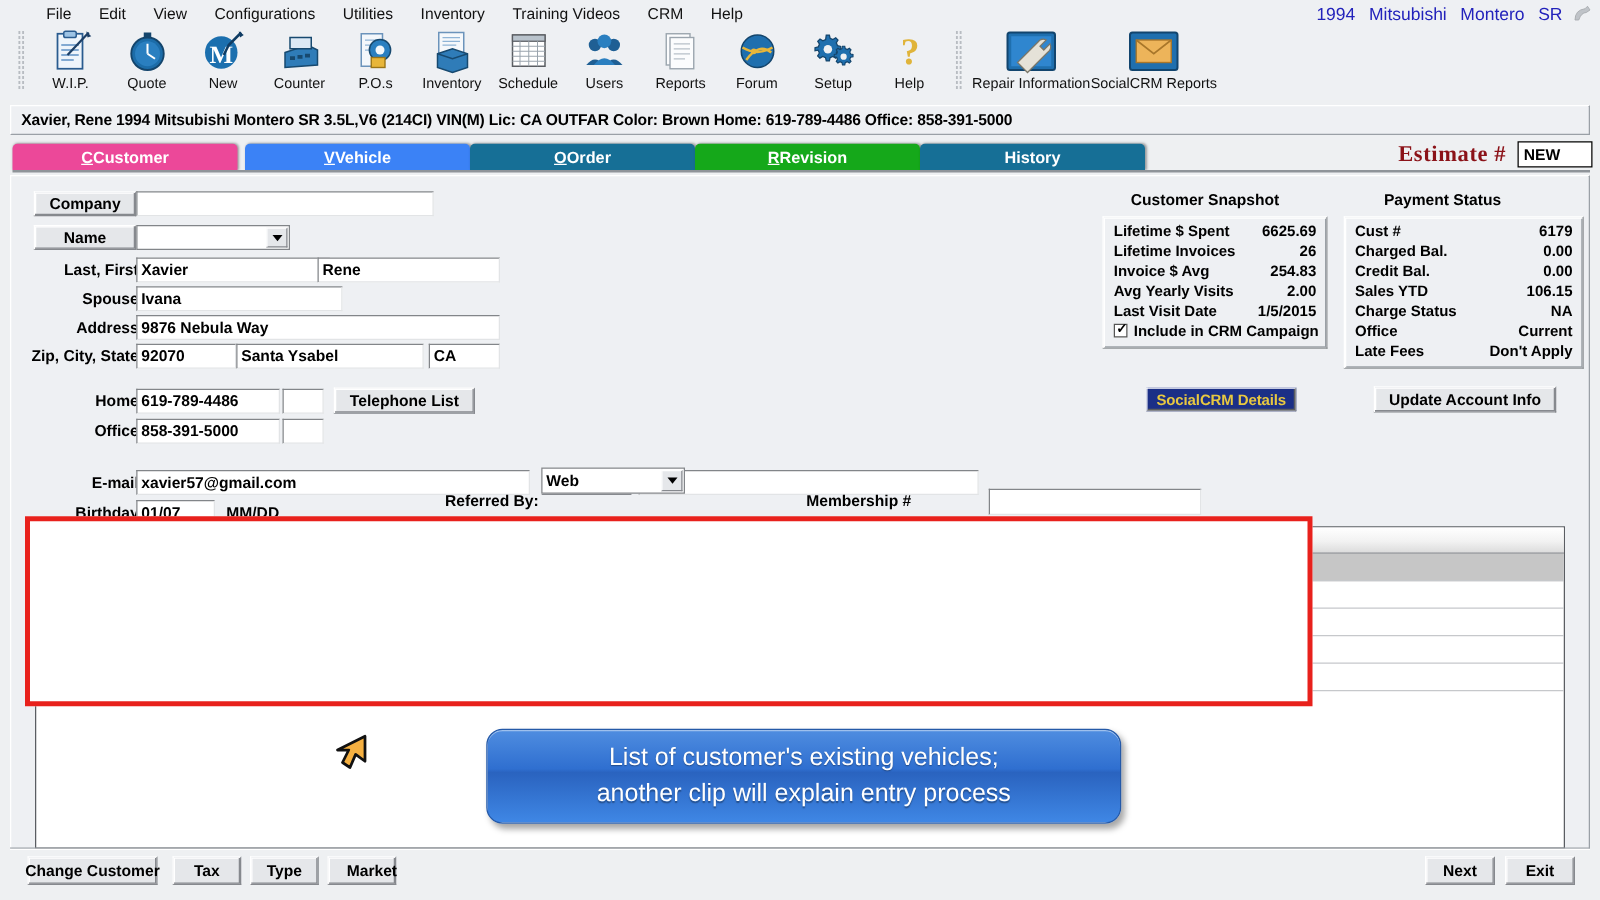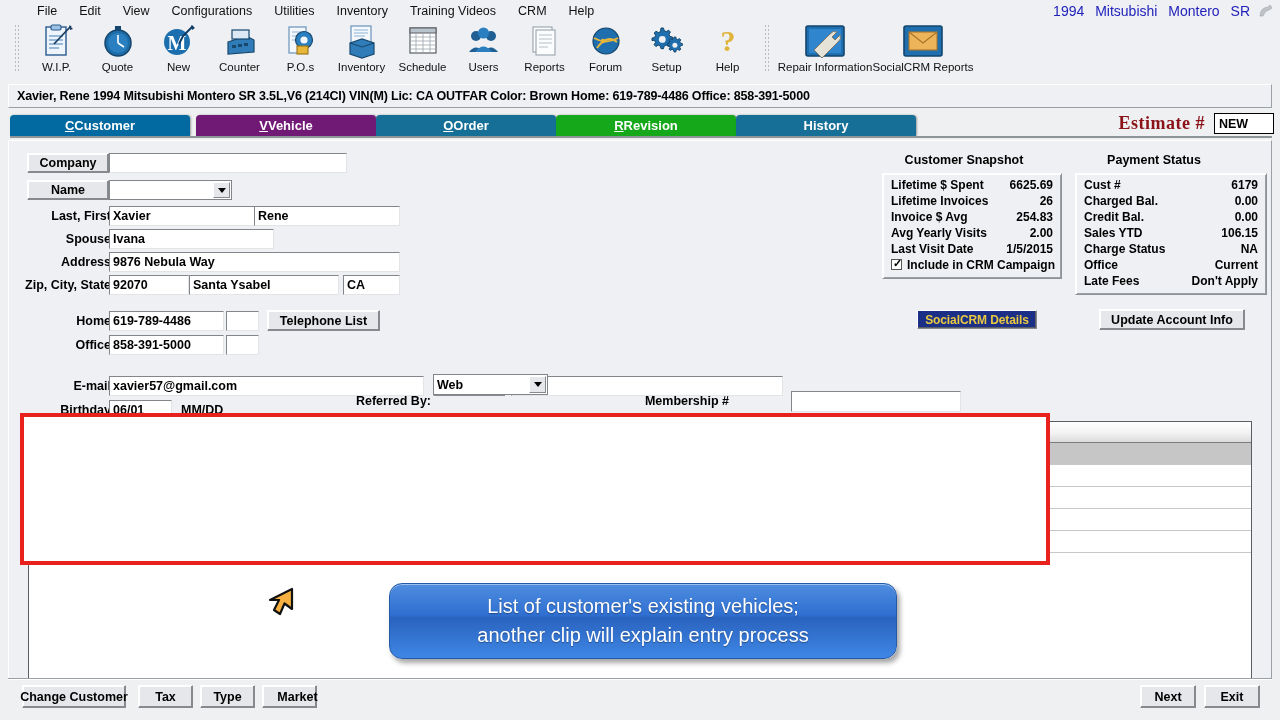--- a/index.html
+++ b/index.html
@@ -413,24 +413,24 @@
         <rect x="11" y="8" width="28" height="18" fill="#edb45a" stroke="#a8762a" stroke-width="1.1"></rect>
         <path d="M11 8 L25 19 L39 8" fill="none" stroke="#a8762a" stroke-width="1.3"></path>
       </svg>
       <div class="lbl">SocialCRM Reports</div>
     </div>
   </div>
 
   <div class="infobar">Xavier, Rene   1994  Mitsubishi Montero SR  3.5L,V6 (214CI) VIN(M) Lic: CA OUTFAR  Color: Brown   Home: 619-789-4486   Office: 858-391-5000</div>
 
   <div class="tabrow">
-    <div class="tab" id="tab0" style="left:0px;width:180px;background:#0369a1;">
+    <div class="tab" id="tab0" style="left:0px;width:180px;background:#ec4899;">
       <span><u>C</u><span style="text-decoration:none">Customer</span></span>
     </div>
-    <div class="tab" style="left:186px;width:180px;background:#701a75;">
+    <div class="tab" style="left:186px;width:180px;background:#3b82f6;">
       <span><u>V</u><span>Vehicle</span></span>
     </div>
     <div class="tab" style="left:366px;width:180px;background:#166f96;">
       <span><u>O</u><span>Order</span></span>
     </div>
     <div class="tab" style="left:546px;width:180px;background:#15a81a;">
       <span><u>R</u><span>Revision</span></span>
     </div>
     <div class="tab" style="left:726px;width:180px;background:#166f96;">
       <span>History</span>
@@ -477,21 +477,21 @@
     <div class="flabel" style="left:10px;  top:197px;width:92px;">Office</div>
     <div class="fin" style="left:100px; top:194px; width:115px;height:20px;">858-391-5000</div>
     <div class="fin" style="left:217px; top:194px; width:33px; height:20px;"></div>
 
     <div class="flabel" style="left:10px;  top:238px;width:92px;">E-mail</div>
     <div class="fin" style="left:100px; top:235px; width:315px;height:20px;">xavier57@gmail.com</div>
     <div class="fbtn" style="left:424px; top:234px; width:72px; height:21px;">Remarks</div>
     <div class="fin" style="left:502px; top:235px; width:272px;height:20px;"></div>
 
     <div class="flabel" style="left:10px;  top:262px;width:92px;">Birthday</div>
-    <div class="fin" style="left:100px; top:259px; width:63px; height:20px;">06/01</div>
+    <div class="fin" style="left:100px; top:259px; width:63px; height:20px;">01/07</div>
     <div class="ftext" style="left:172px;top:262px;">MM/DD</div>
 
     <div class="flabel" style="left:330px; top:253px;width:92px;">Referred By:</div>
     <div class="fcombo" style="left:424px;top:233px; width:115px;height:21px;">
       <span>Web</span>
       <span class="arw">
           <i></i>
         </span>
     </div>
 

